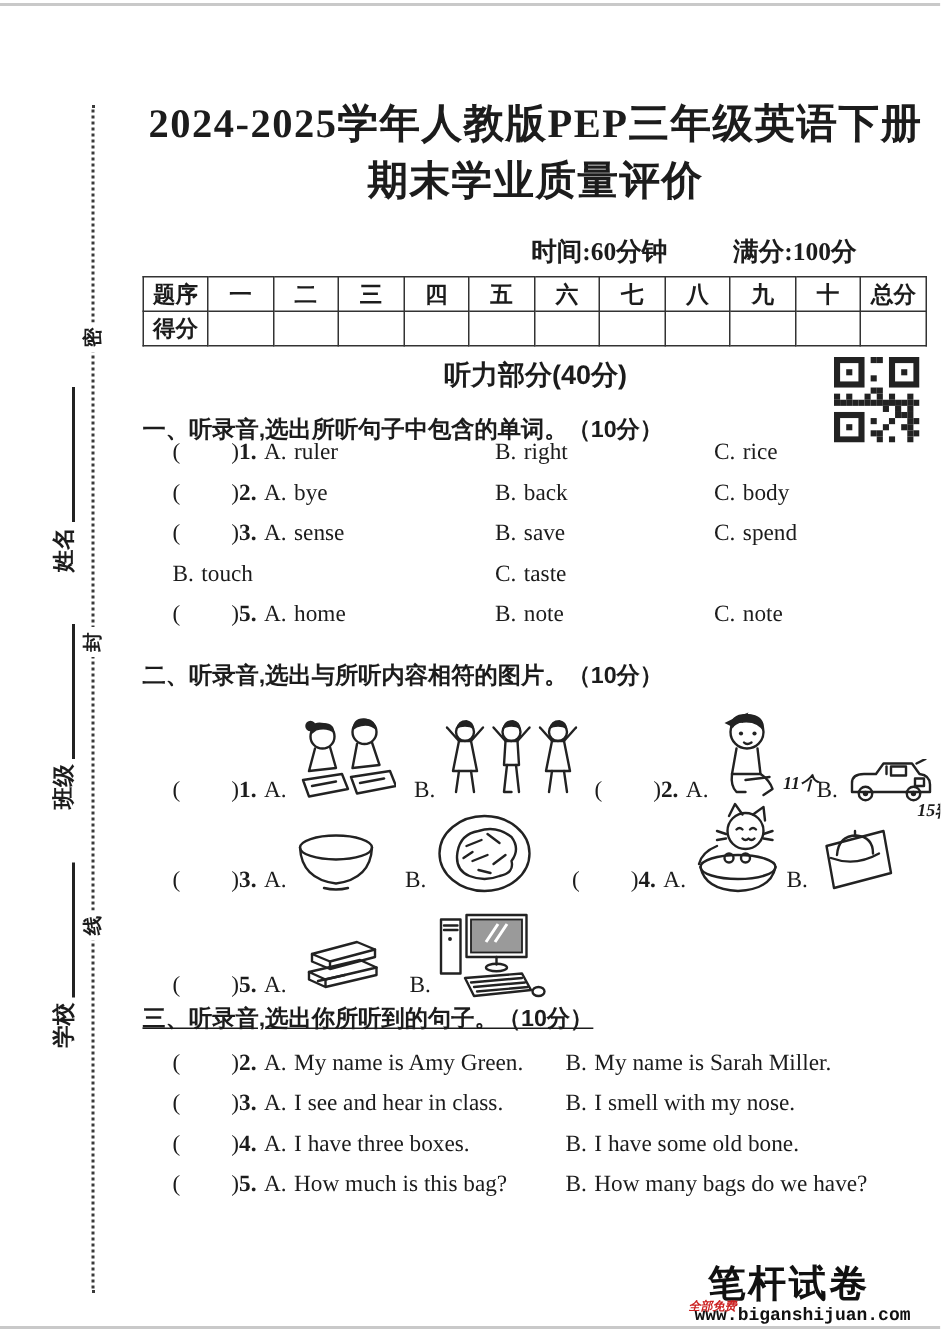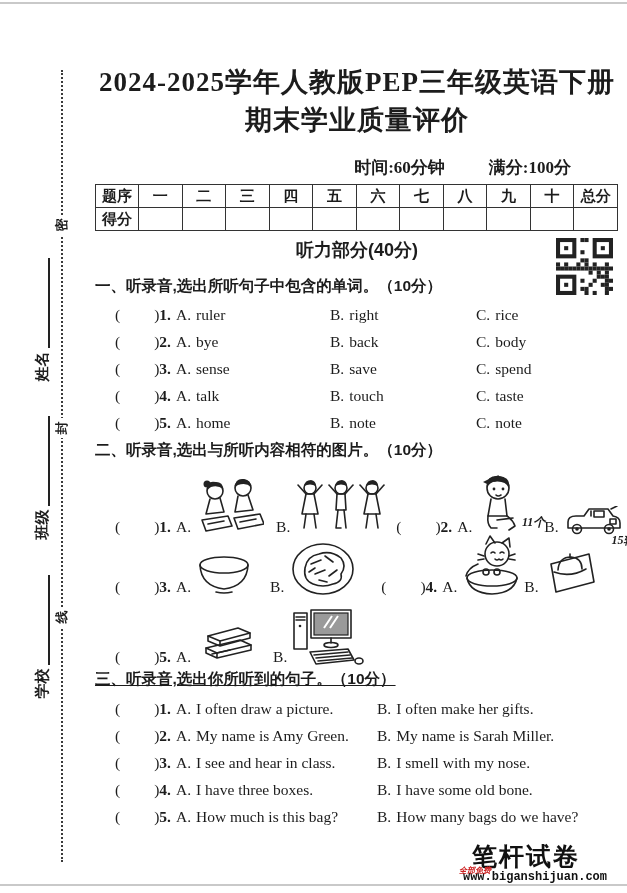--- a/index.html
+++ b/index.html
@@ -28,21 +28,21 @@
   td.cfirst{width:42px;}
 
   .part-title{position:absolute;top:238px;width:100%;text-align:center;font-size:18px;font-weight:bold;
               font-family:"Liberation Sans",sans-serif;}
   .qr{position:absolute;left:556px;top:238px;width:57px;height:57px;}
 
   .sec-head{position:absolute;left:0;font-size:15.5px;font-weight:bold;font-family:"Liberation Sans",sans-serif;white-space:nowrap;}
   #s1h{top:276px;} #s2h{top:440px;} #s3h{top:669px;text-decoration:underline;}
 
   .qlist{position:absolute;left:0;width:524px;font-size:15.5px;}
-  #s1l{top:301px;} #s3l{top:695px;}
+  #s1l{top:288px;} #s3l{top:695px;}
   .qrow{display:grid;align-items:center;height:27.2px;padding-left:20px;}
   #s1l .qrow{grid-template-columns:215px 146px auto;}
   #s3l .qrow{grid-template-columns:262px auto;}
   .bsp{display:inline-block;width:34px;}
   .qn{font-weight:bold;margin-right:5px;}
   .ol{margin-right:5px;}
 
   .pic-row{position:absolute;left:0;display:flex;align-items:flex-end;padding-left:20px;font-size:15.5px;white-space:nowrap;}
   #pr1{top:452px;height:84px;} #pr2{top:532px;height:64px;} #pr3{top:598px;height:68px;}
   .pic{position:relative;flex:none;line-height:0;}
@@ -205,21 +205,20 @@
         <span><span><span>(</span><span class="bsp"></span><span>)</span></span><b class="qn">2.</b><span class="ol">A.</span><span>bye</span></span>
         <span><span class="ol">B.</span><span>back</span></span>
         <span><span class="ol">C.</span><span>body</span></span>
       </div>
       <div class="qrow">
         <span><span><span>(</span><span class="bsp"></span><span>)</span></span><b class="qn">3.</b><span class="ol">A.</span><span>sense</span></span>
         <span><span class="ol">B.</span><span>save</span></span>
         <span><span class="ol">C.</span><span>spend</span></span>
       </div>
       <div class="qrow">
-        <span><span><span>(</span><span class="bsp"></span><span>)</span></span><b class="qn">4.</b><span class="ol">A.</span><span>talk</span></span>
         <span><span class="ol">B.</span><span>touch</span></span>
         <span><span class="ol">C.</span><span>taste</span></span>
       </div>
       <div class="qrow">
         <span><span><span>(</span><span class="bsp"></span><span>)</span></span><b class="qn">5.</b><span class="ol">A.</span><span>home</span></span>
         <span><span class="ol">B.</span><span>note</span></span>
         <span><span class="ol">C.</span><span>note</span></span>
       </div>
     </div>
 
@@ -373,24 +372,20 @@
           <path class="ln" d="M18,44 L56,41 L62,52 L24,56 Z"></path>
           <path class="ln" d="M22,47 L56,44 M24,50 L58,47 M26,53 L60,50"></path>
           <ellipse class="ln" cx="67" cy="53" rx="4" ry="3"></ellipse>
         </svg>
       </span>
     </div>
 
     <div class="sec-head" id="s3h">三、听录音,选出你所听到的句子。（10分）</div>
     <div class="qlist" id="s3l">
       <div class="qrow">
-        <span><span><span>(</span><span class="bsp"></span><span>)</span></span><b class="qn">1.</b><span class="ol">A.</span><span>I often draw a picture.</span></span>
-        <span><span class="ol">B.</span><span>I often make her gifts.</span></span>
-      </div>
-      <div class="qrow">
         <span><span><span>(</span><span class="bsp"></span><span>)</span></span><b class="qn">2.</b><span class="ol">A.</span><span>My name is Amy Green.</span></span>
         <span><span class="ol">B.</span><span>My name is Sarah Miller.</span></span>
       </div>
       <div class="qrow">
         <span><span><span>(</span><span class="bsp"></span><span>)</span></span><b class="qn">3.</b><span class="ol">A.</span><span>I see and hear in class.</span></span>
         <span><span class="ol">B.</span><span>I smell with my nose.</span></span>
       </div>
       <div class="qrow">
         <span><span><span>(</span><span class="bsp"></span><span>)</span></span><b class="qn">4.</b><span class="ol">A.</span><span>I have three boxes.</span></span>
         <span><span class="ol">B.</span><span>I have some old bone.</span></span>

